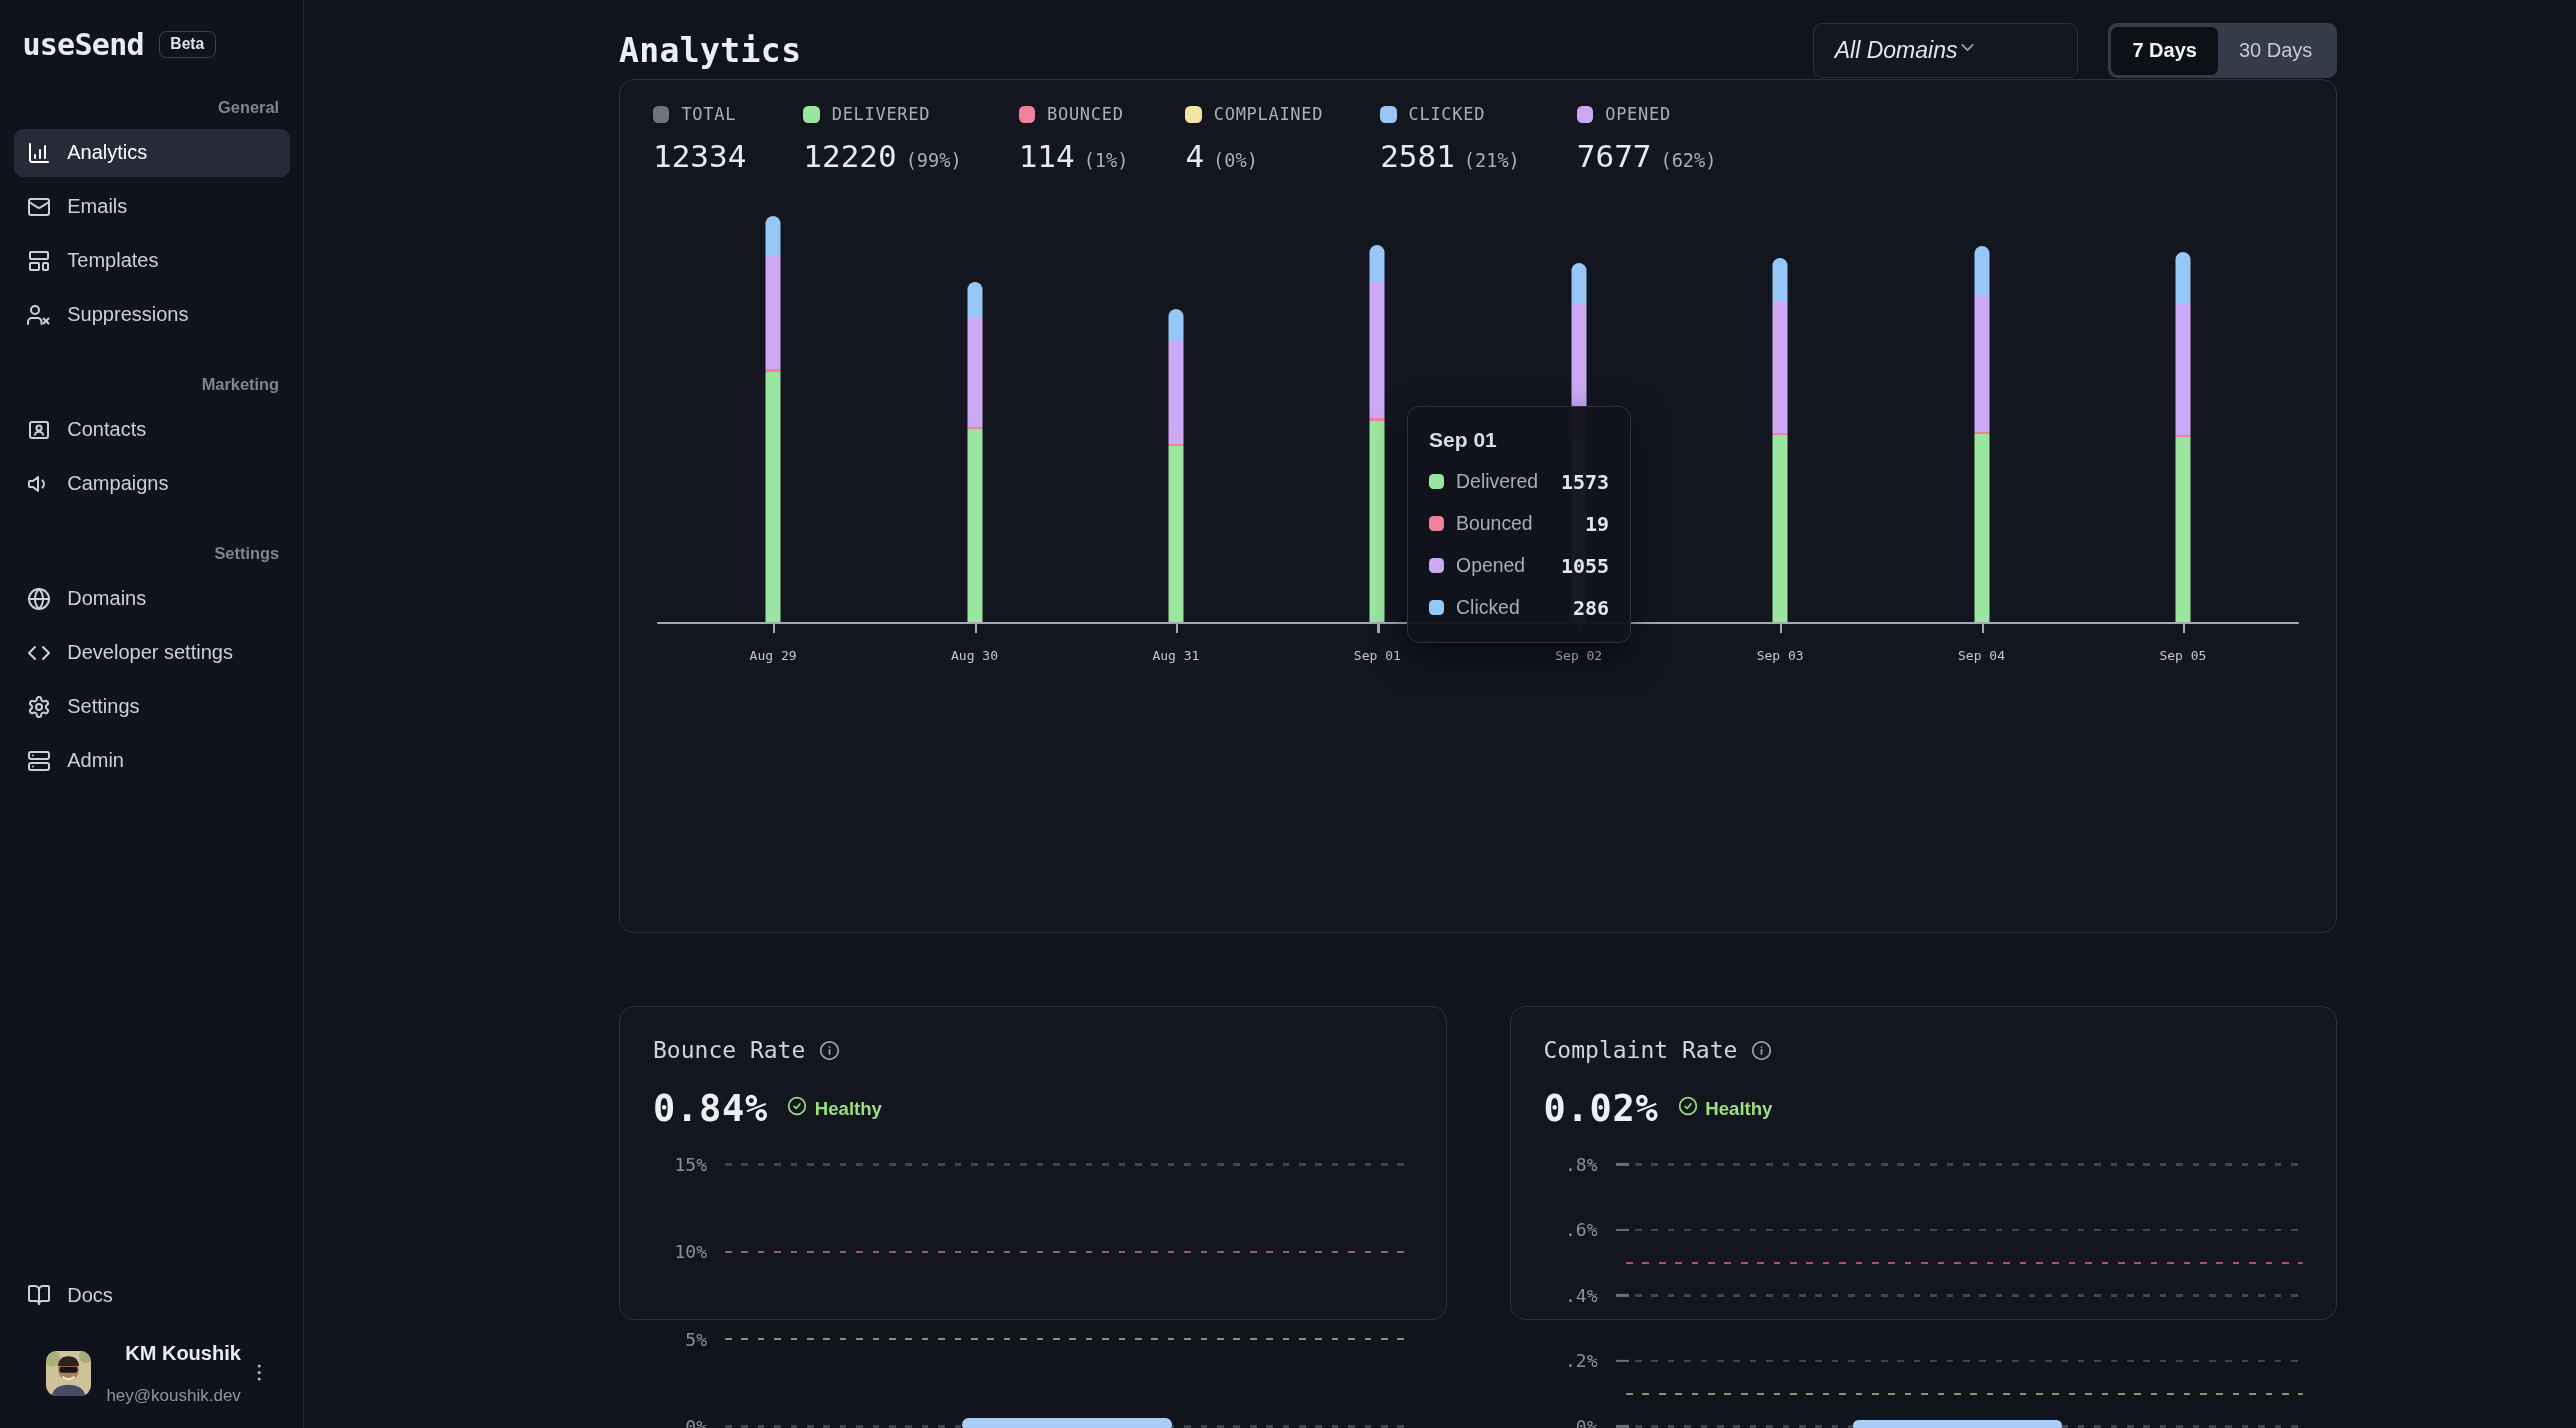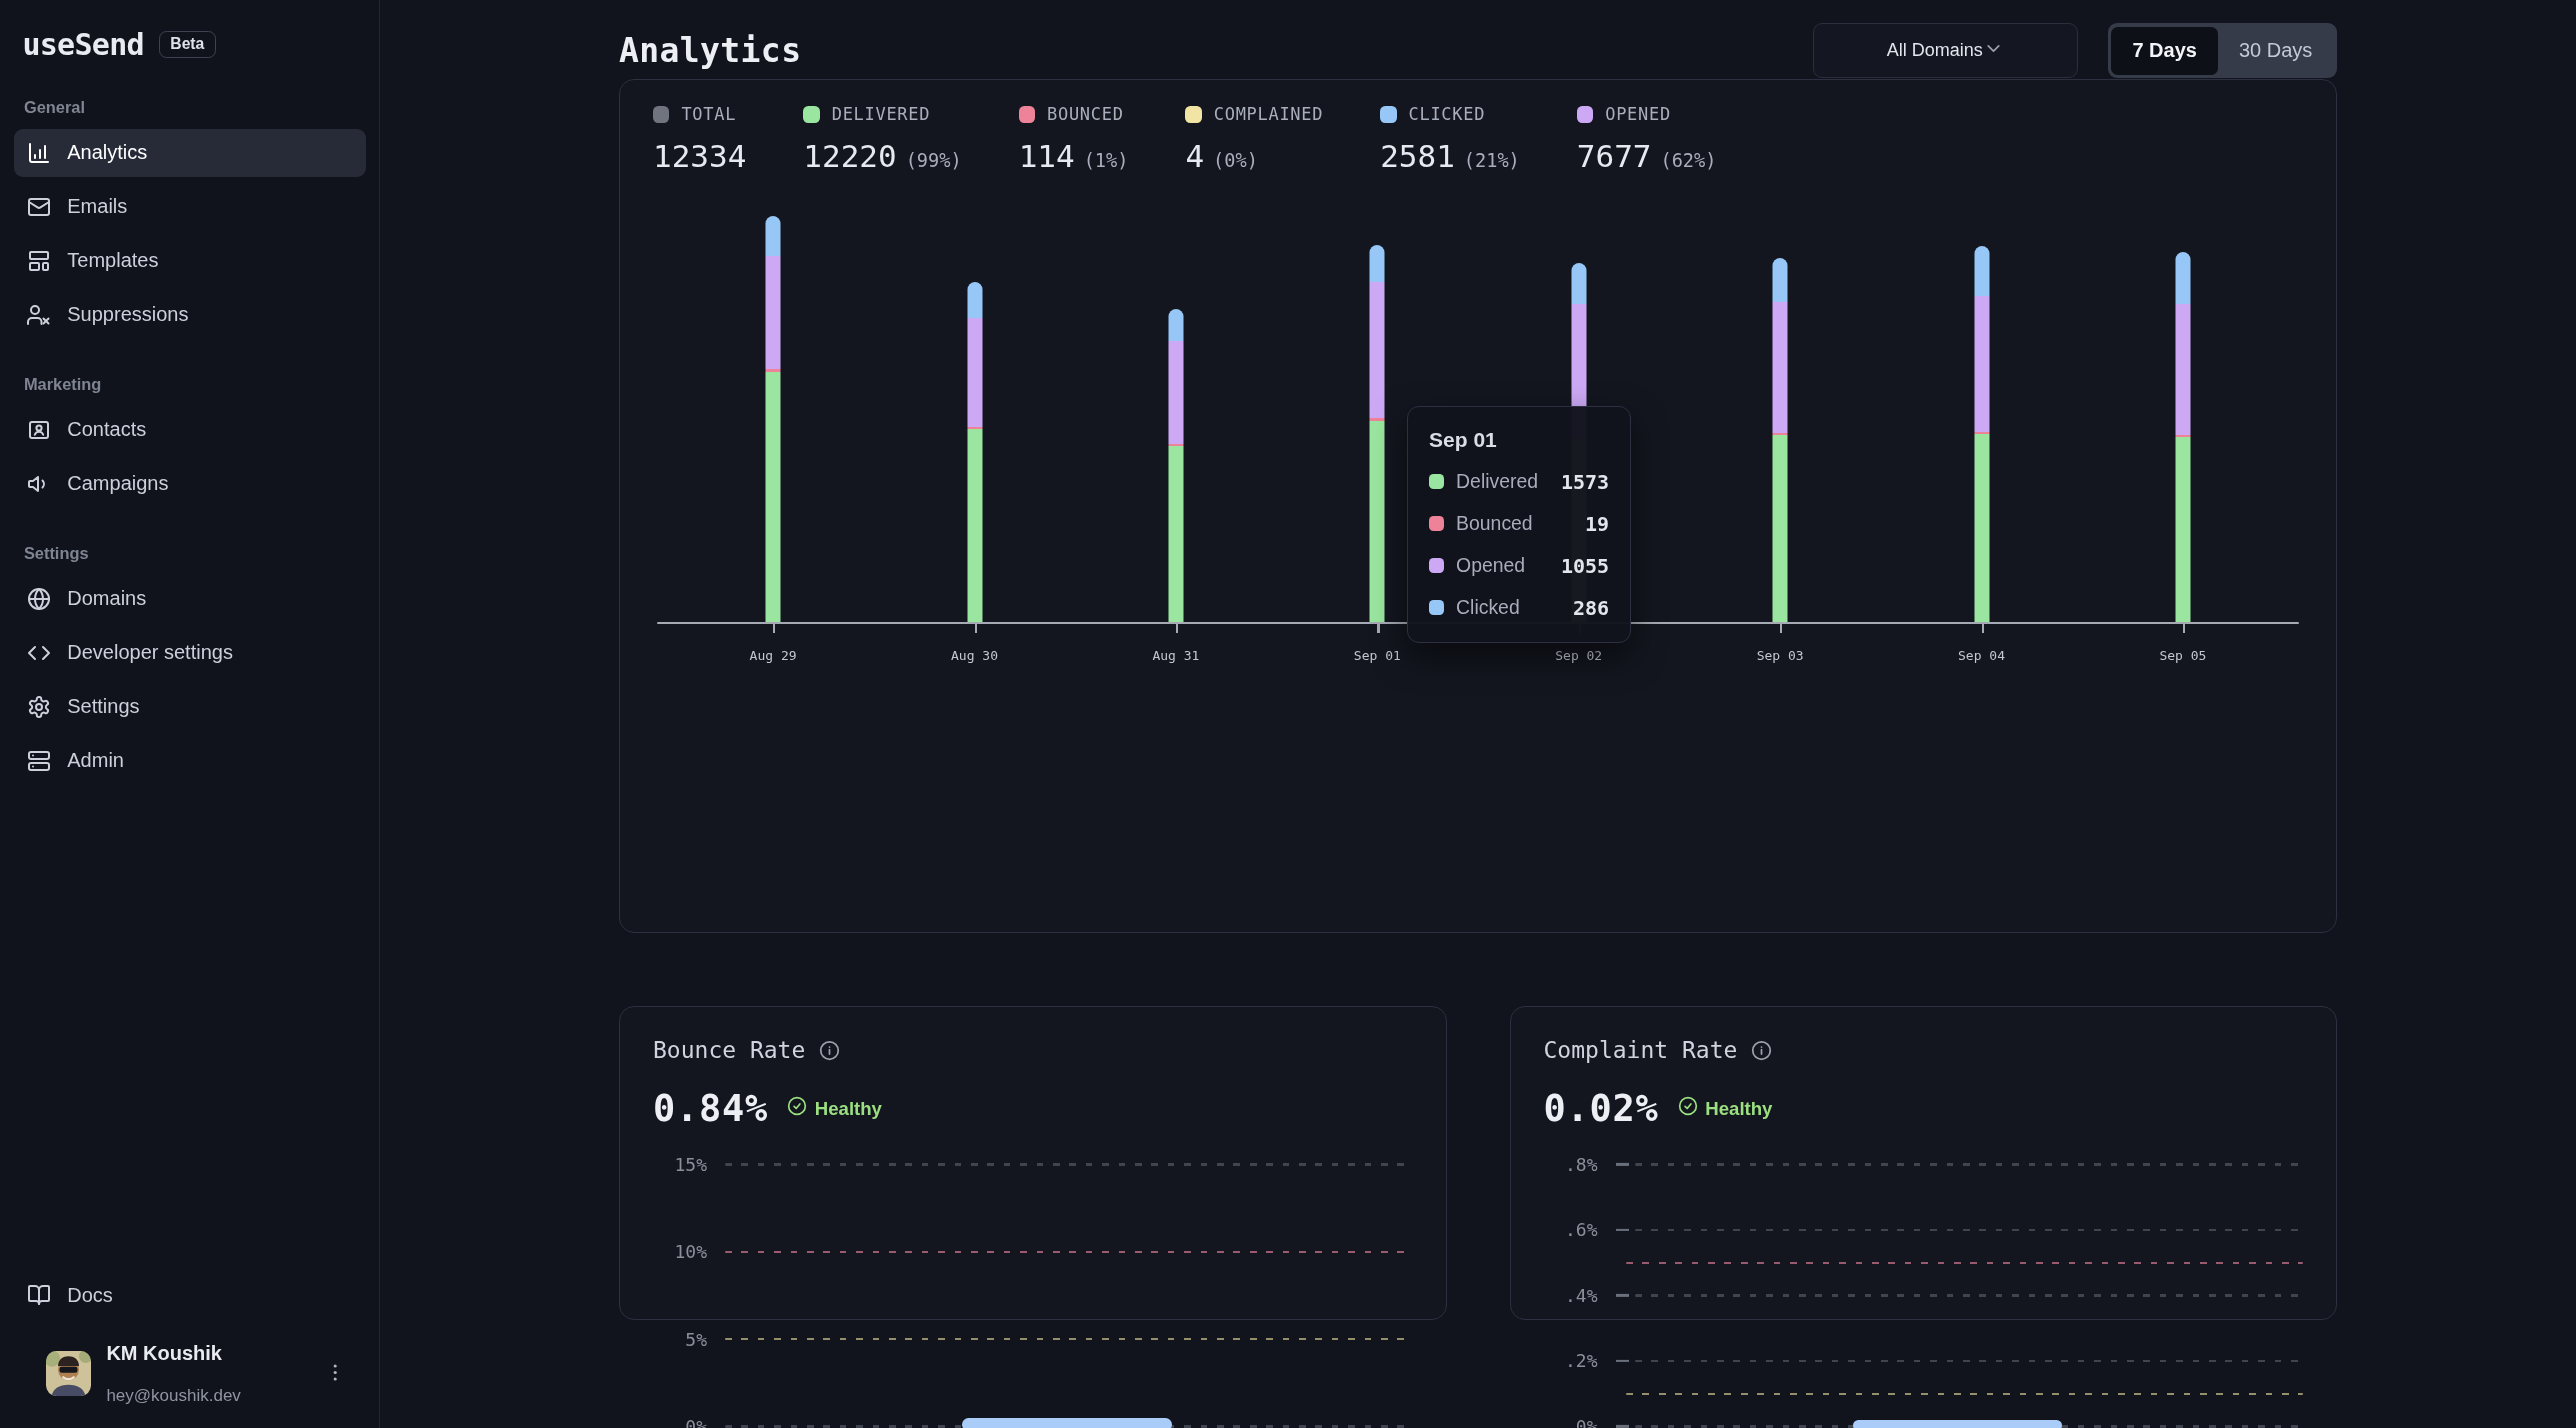--- a/index.html
+++ b/index.html
@@ -4,23 +4,23 @@
 <style>
   * { margin:0; padding:0; box-sizing:border-box; }
   html,body { width:2576px; height:1428px; }
   body {
     background:#12141d; color:#e8eaf1; position:relative; overflow:hidden;
     font-family:"Liberation Sans","DejaVu Sans",sans-serif;
   }
   .mono { font-family:"DejaVu Sans Mono","Liberation Mono",monospace; }
 
   
-  .sidebar { position:fixed; left:0; top:0; bottom:0; width:380px;
+  .sidebar { position:fixed; left:0; top:0; bottom:0; width:304px;
     border-right:0.7px solid #222634; padding:22.4px 12px 22.4px; display:flex; flex-direction:column;
-    background:#11131c; }
+    background:#11131c;text-align:right; }
   .logo-row { display:flex; align-items:center; gap:15px; padding:4.5px 10.4px 0; }
   .logo { font-family:"DejaVu Sans Mono","Liberation Mono",monospace; font-size:30px; font-weight:bold; color:#e9ebf2; letter-spacing:-0.7px; }
   .beta-badge { font-size:15.7px; font-weight:600; color:#dfe2ea; border:1.5px solid #3e4352; border-radius:7.5px; padding:3.7px 10.4px; }
   .nav { padding:0 1.5px; }
   .section-label { font-size:16.4px; font-weight:600; color:#7e8492; margin:36px 10.4px 12px; }
   .nav-item { display:flex; align-items:center; gap:16.4px; height:48px; padding:0 13.4px;
     border-radius:9px; color:#ccd0da; font-size:20px; margin-bottom:6px; cursor:pointer; }
   .nav-item.active { background:#272b38; color:#ffffff; }
   .nav-item .icn { display:flex; }
   .icn svg { width:24px; height:24px; }
@@ -31,22 +31,22 @@
   .user-email { font-size:17px; color:#8f94a2; margin-top:21px; }
   .ellipsis { position:absolute; right:10.4px; top:50%; transform:translateY(-50%); color:#aeb3bf; cursor:pointer; }
   .ellipsis svg { width:22.4px; height:22.4px; }
 
   
   .main { margin-left:380px; padding:22.4px 239px 0; }
   .main-header { display:flex; justify-content:space-between; align-items:center; height:57px; }
   .page-title { font-size:33px; font-weight:bold; color:#edeff5; letter-spacing:0.4px; }
   .controls { display:flex; gap:30px; align-items:center; }
   .domain-select { width:265px; height:55px; border:0.7px solid #2b2f3d; border-radius:9px;
-    display:flex; align-items:center; justify-content:center; padding:0 21px;
-    font-size:18px; color:#e3e6ed; background:#141721; cursor:pointer; }
+    display:flex; align-items:center; justify-content:flex-start; padding:0 21px;
+    font-size:23px; color:#e3e6ed; background:#141721; cursor:pointer;font-style:italic; }
   .domain-select .icn svg { width:21px; height:21px; color:#9aa0ad; }
   .range-toggle { background:#363b4a; border-radius:9px; padding:3.7px; display:flex; height:55px; }
   .range-option { display:flex; align-items:center; padding:0 21px; border-radius:6.7px;
     font-size:20px; color:#c4c9d5; cursor:pointer; }
   .range-option.active { background:#0e1017; color:#f3f4f8; font-weight:600; }
 
   
   .card { border:0.7px solid #2c3040; border-radius:15px; background:#13161f; }
   .chart-card { height:854px; padding:24px 33px 34px; position:relative; }
   .stats-row { display:flex; gap:57px; }

